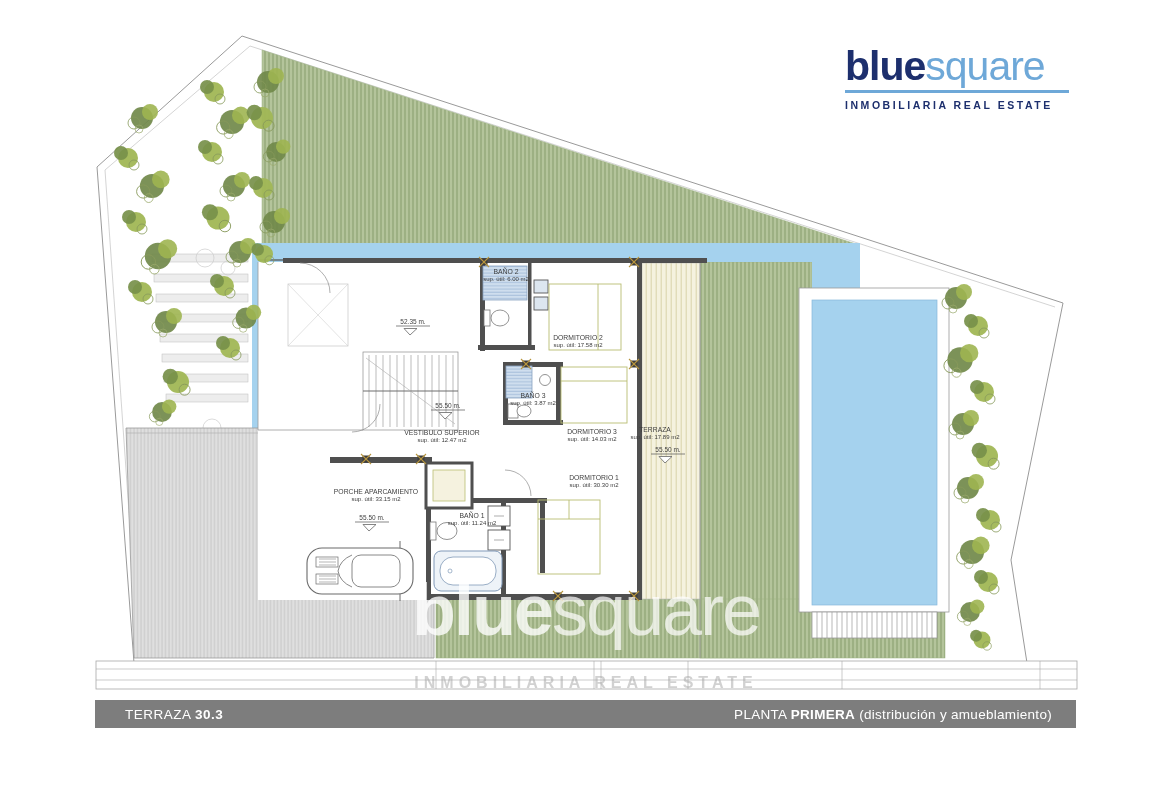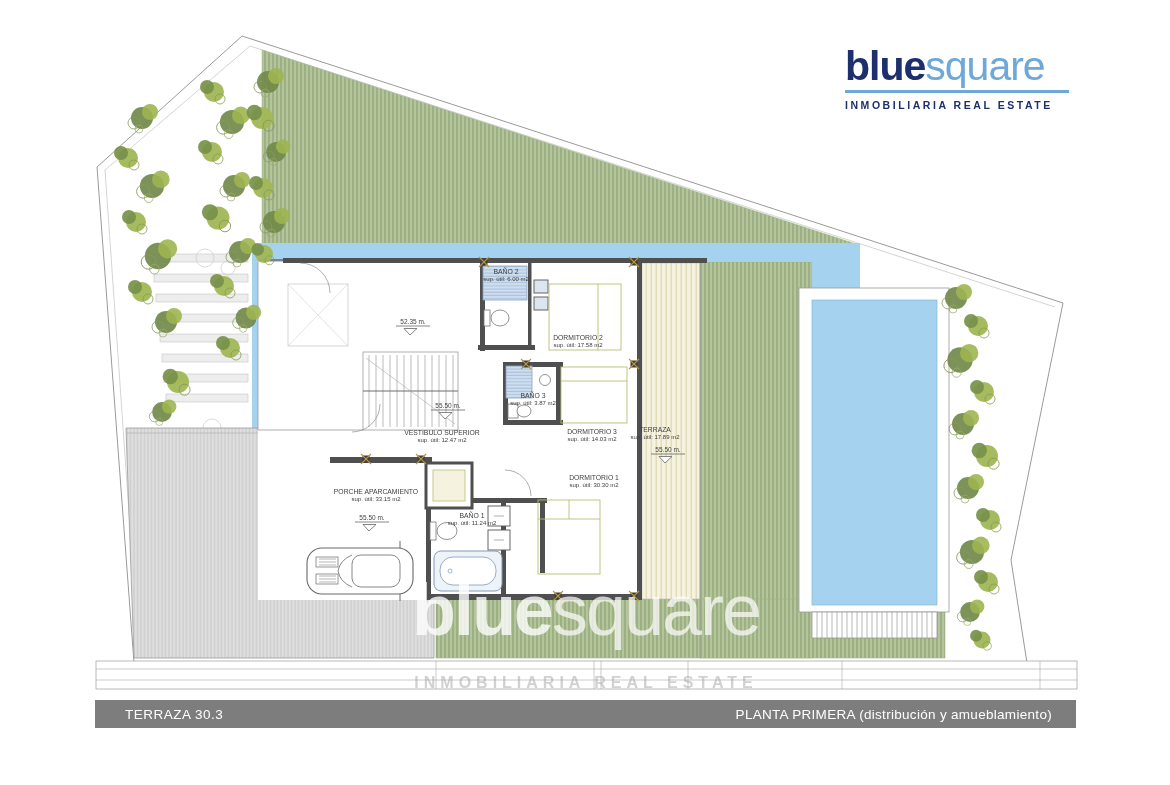--- a/index.html
+++ b/index.html
@@ -25,21 +25,21 @@
   .wm-tag{position:absolute;left:398px;top:674px;width:376px;text-align:center;
           font-size:16px;font-weight:bold;letter-spacing:5px;white-space:nowrap;
           color:rgba(164,164,164,0.50);pointer-events:none;}
 
   
   .footer{position:absolute;left:95px;top:700px;width:981px;height:28px;
           background:#7d7d7d;color:#fff;display:flex;align-items:center;
           justify-content:space-between;font-size:13.5px;}
   .footer .left{padding-left:30px;letter-spacing:0.5px;}
   .footer .right{padding-right:24px;letter-spacing:0.3px;}
-  .footer b{font-weight:normal;}
+  .footer b{font-weight:bold;}
 </style>
 </head>
 <body>
 
 <div id="stage">
 
 <svg id="plan-svg" width="1170" height="785" viewBox="0 0 1170 785">
   <defs>
     <pattern id="pgreen" width="4" height="6" patternUnits="userSpaceOnUse">
       <rect width="4" height="6" fill="#bcc9a3"></rect>

